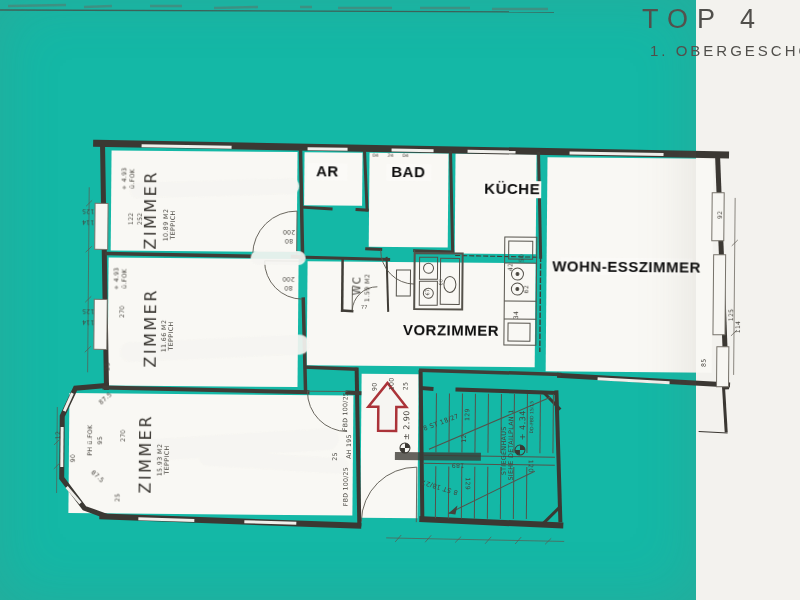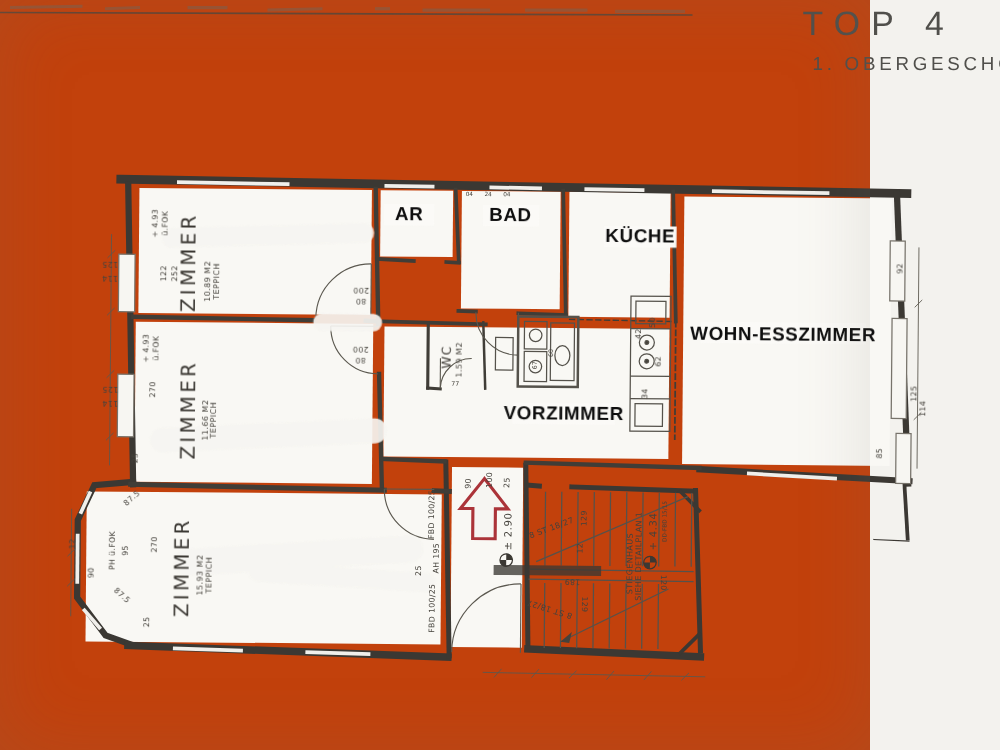--- a/index.html
+++ b/index.html
@@ -1,17 +1,17 @@
 <!DOCTYPE html>
 <html><head>
 <meta charset="utf-8">
 <style>
   html,body{margin:0;padding:0;width:800px;height:600px;overflow:hidden;
     background:#f3f2ee;font-family:"Liberation Sans",sans-serif;}
-  #stage{position:relative;width:696px;height:600px;background:#c2410c;}
+  #stage{position:relative;width:696px;height:600px;background:#14b8a6;}
   #stage::after{content:"";position:absolute;inset:0;pointer-events:none;
     box-shadow:inset 0 0 60px rgba(120,115,105,.18);}
   svg{display:block;}
   text{font-family:"DejaVu Sans",sans-serif;fill:#45423c;}
   .title1{font-size:27px;letter-spacing:9px;fill:#504f4b;font-family:"Liberation Sans",sans-serif;}
   .title2{font-size:15px;letter-spacing:3px;fill:#504f4b;font-family:"Liberation Sans",sans-serif;}
   .blabel{font-size:15px;font-weight:bold;fill:#0e0e0e;letter-spacing:.5px;
     font-family:"Liberation Sans",sans-serif;}
   .zlabel{font-size:16px;letter-spacing:2.5px;fill:#3b3833;}
   .zsub{font-size:6.3px;letter-spacing:.4px;}

